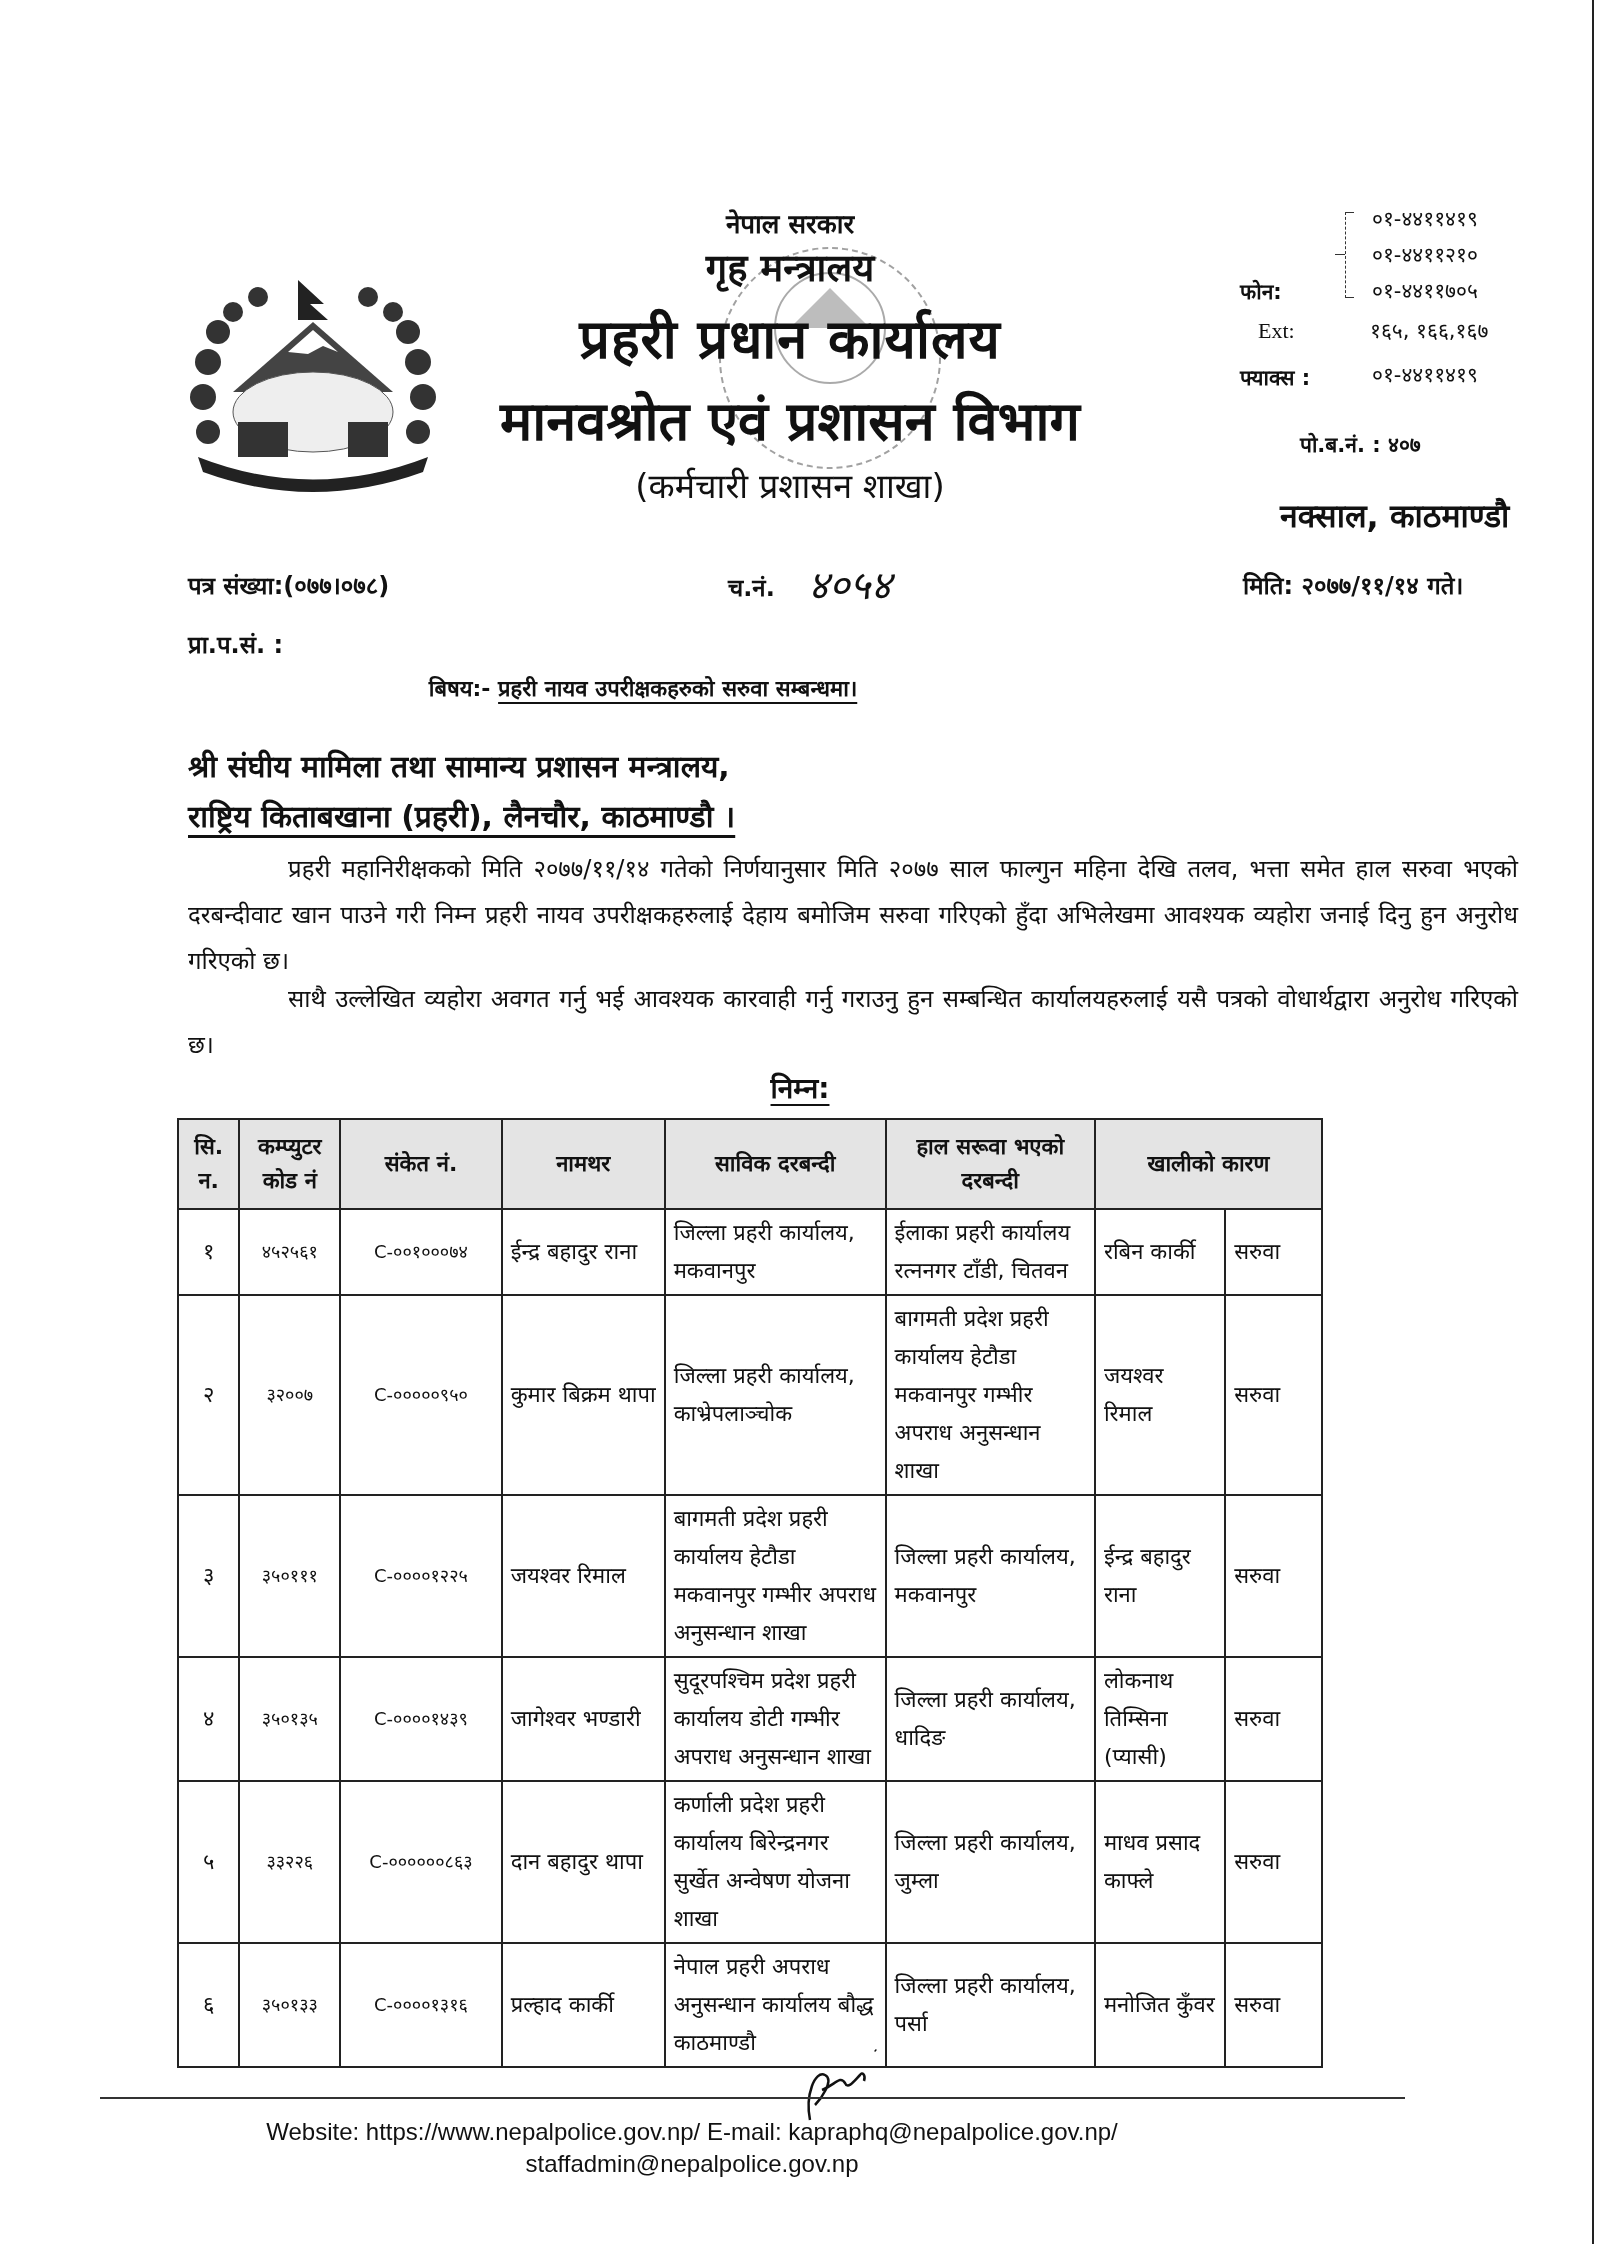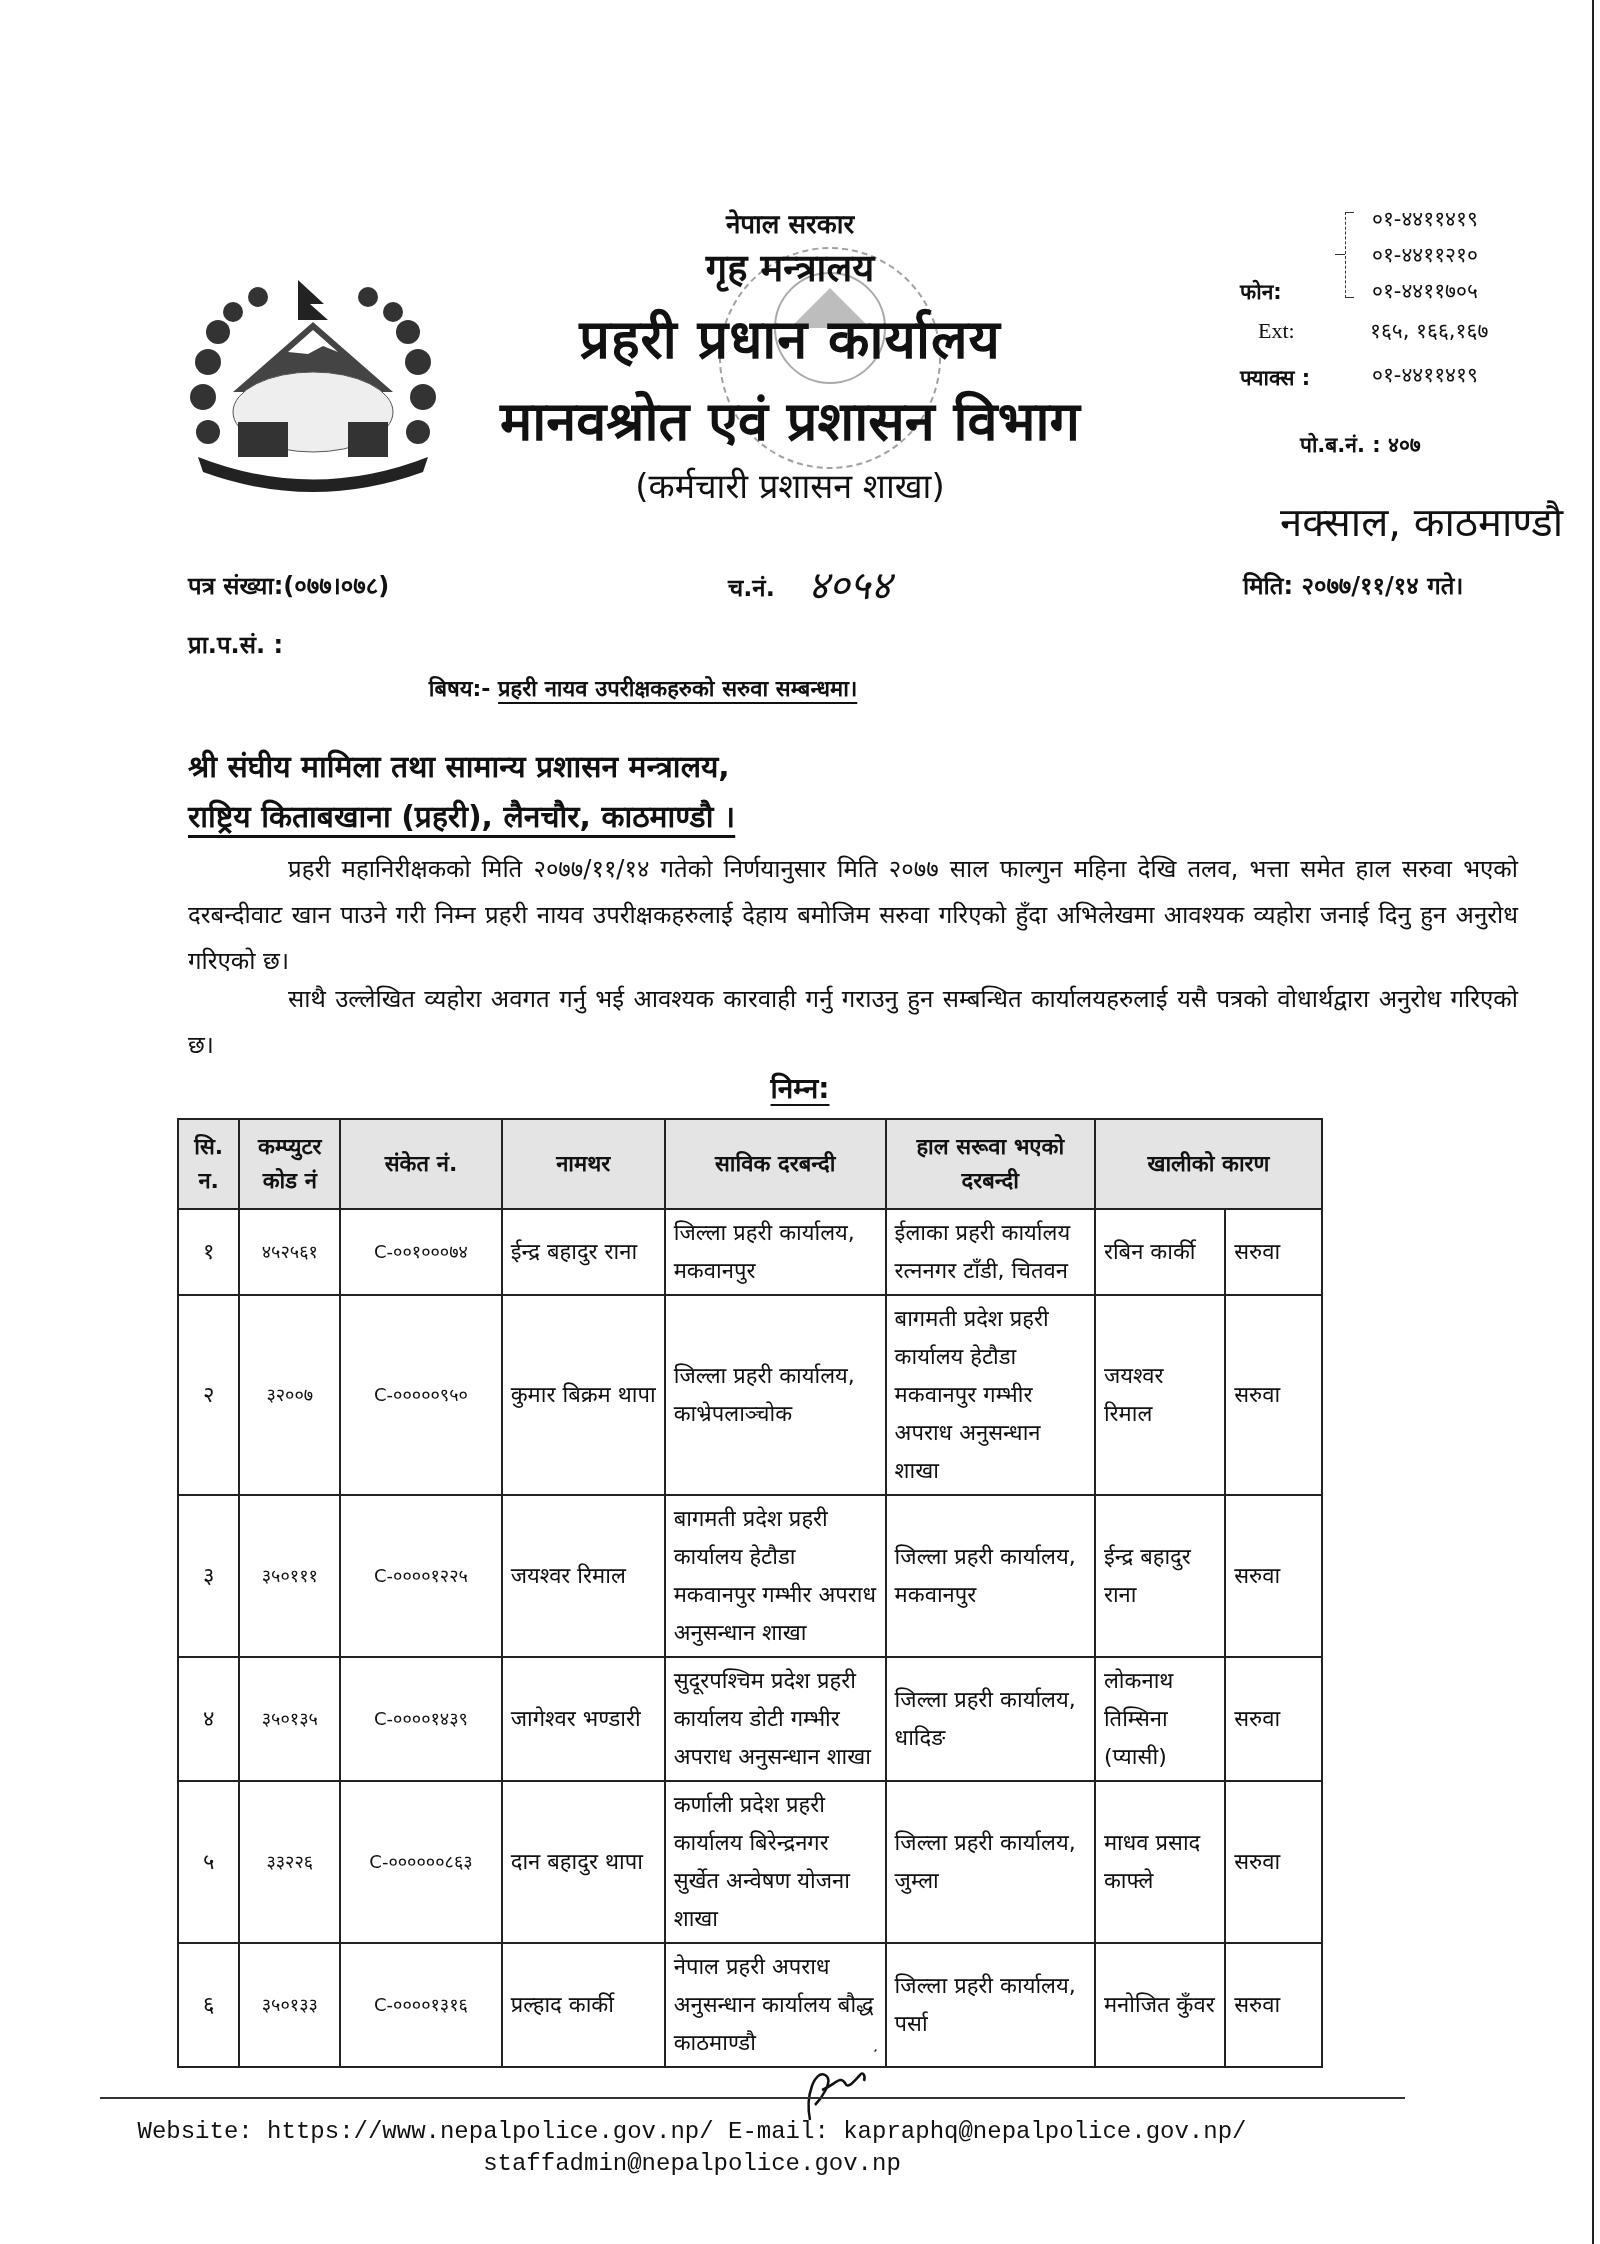--- a/index.html
+++ b/index.html
@@ -30,21 +30,21 @@
   .phone-bracket { left: 1345px; top: 212px; width: 8px; height: 84px; border-left: 1px dashed #333; border-top:1px solid #333; border-bottom:1px solid #333; }
   .phone-tick { left: 1335px; top: 254px; width: 10px; height: 1px; background:#333; }
   .phone1 { left: 1372px; top: 204px; }
   .phone2 { left: 1372px; top: 240px; }
   .phone3 { left: 1372px; top: 276px; }
   .ext-label { left: 1258px; top: 318px; font-family: "Liberation Serif", serif; font-size: 22px; }
   .ext-val { left: 1370px; top: 316px; }
   .fax-label { left: 1240px; top: 363px; font-weight: bold; }
   .fax-val { left: 1372px; top: 360px; }
   .pobox { left: 1300px; top: 430px; font-weight: bold; }
-  .address { left: 1280px; top: 493px; font-size: 40px; font-weight: normal; text-align: center; }
+  .address { left: 1280px; top: 493px; font-size: 32px; font-weight: bold; text-align: center; }
 
   
   .ref-no { left: 188px; top: 568px; font-size: 24px; font-weight: bold; }
   .cha-no-label { left: 728px; top: 570px; font-size: 24px; font-weight: bold; }
   .cha-no-val { left: 808px; top: 556px; font-size: 40px; font-family: "DejaVu Sans", sans-serif; font-style: italic; }
   .date { left: 1243px; top: 568px; font-size: 24px; font-weight: bold; }
   .prev-ref { left: 188px; top: 627px; font-size: 24px; font-weight: bold; }
 
   .subject { left: 0; width: 1286px; top: 672px; text-align: center; font-size: 22px; font-weight: bold; }
   .subject .u { text-decoration: underline; text-underline-offset: 6px; }
@@ -71,21 +71,21 @@
   table.transfer thead th {
     background: #e4e4e4; font-weight: bold; text-align: center; height: 80px; font-size: 22px; line-height: 34px;
   }
   td.c { text-align: center; }
   td.code { font-size: 18px; text-align: center; }
   td.l { text-align: left; }
 
   
   .footer-line { left: 100px; top: 2097px; width: 1305px; height: 2px; background: #333; }
   .signature { left: 800px; top: 2035px; width: 90px; height: 90px; }
-  .footer-text { left: 0; width: 1384px; text-align: center; font-family: Liberation Mono, monospace; font-size: 24px; }
+  .footer-text { left: 0; width: 1384px; text-align: center; font-family: Liberation Sans, sans-serif; font-size: 24px; }
   .footer1 { top: 2118px; }
   .footer2 { top: 2150px; }
 </style>
 </head>
 <body>
 
 <div class="page-border-right"></div>
 
 <svg class="abs emblem" viewBox="0 0 270 225">
   <g fill="#333">

